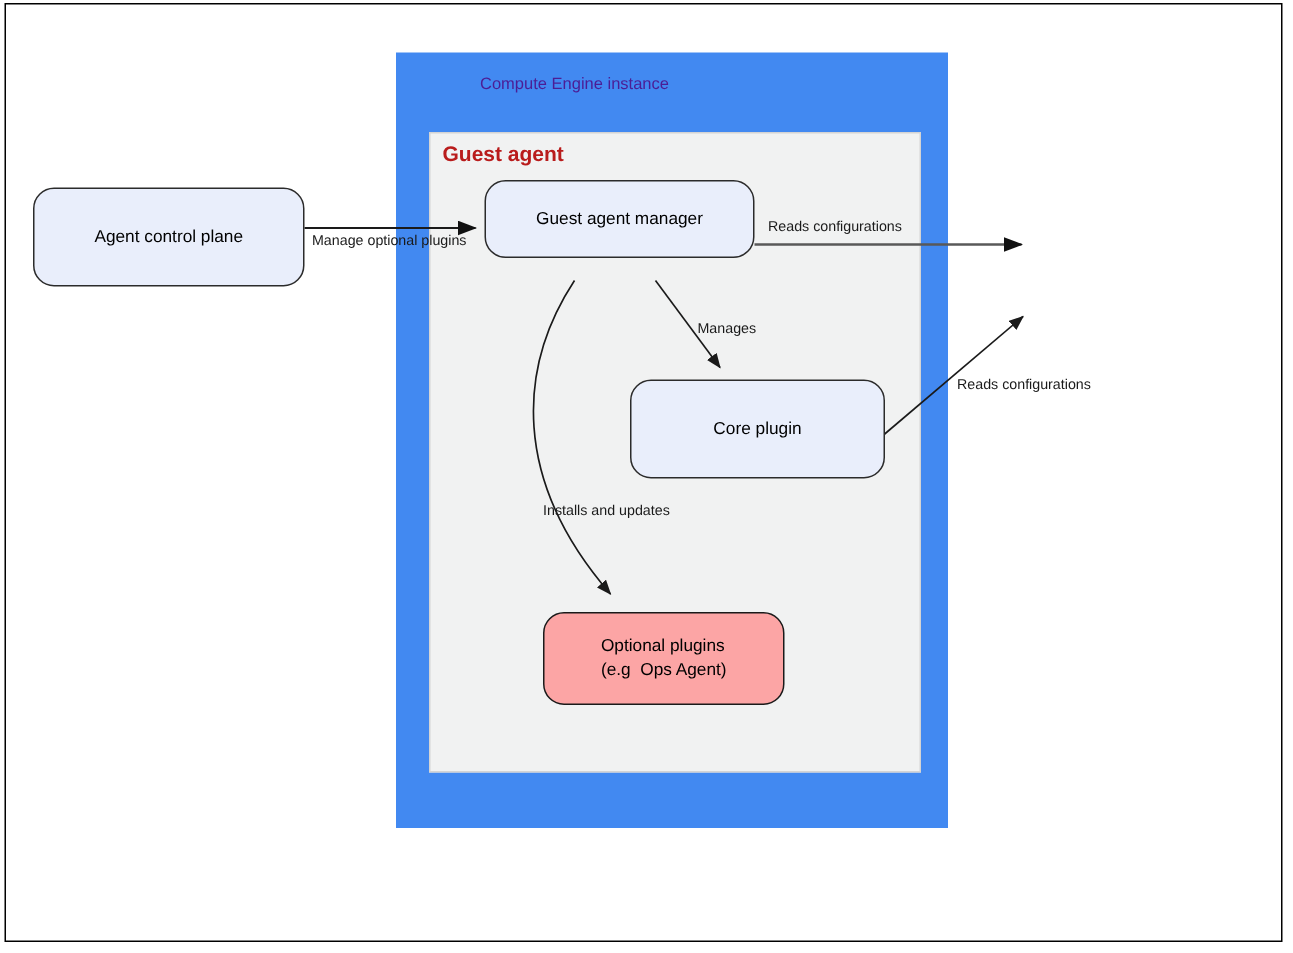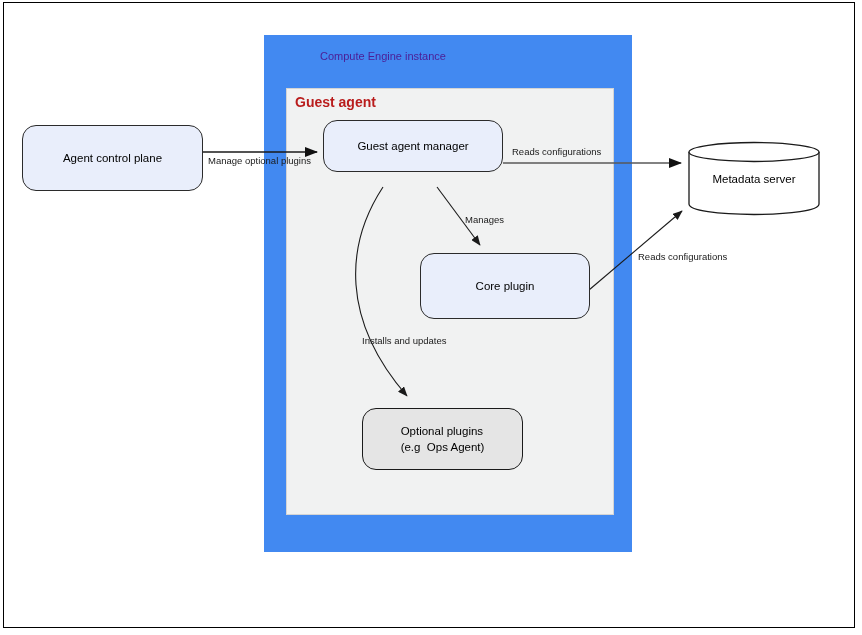--- a/index.html
+++ b/index.html
@@ -83,21 +83,21 @@
     text-align: center;
     font-size: 11.5px;
     line-height: 16px;
     color: #000000;
   }
   .node.blue {
     background: #e9eefb;
     border-color: #2b2b2b;
   }
   .node.yellow {
-    background: #e5e5e5;
+    background: #fca5a5;
     border-color: #1a1a1a;
   }
 
   #agent-control-plane { left: 22px;  top: 125px; width: 181px; height: 66px; }
   #guest-agent-manager { left: 323px; top: 120px; width: 180px; height: 52px; }
   #core-plugin        { left: 420px; top: 253px; width: 170px; height: 66px; }
   #optional-plugins   { left: 362px; top: 408px; width: 161px; height: 62px;
                         justify-content: center; }
   #optional-plugins .node-text {
     text-align: left;
@@ -205,21 +205,14 @@
     <span class="node-text">Core plugin</span>
   </div>
 
   <div class="node yellow" id="optional-plugins">
     <span class="node-text">
       <span class="line">Optional plugins</span>
       <span class="line">(e.g  Ops Agent)</span>
     </span>
   </div>
 
-  <div id="metadata-server">
-    <svg width="132" height="76" viewBox="0 0 132 76" xmlns="http://www.w3.org/2000/svg">
-      <path d="M1,12 L1,64 C1,70.6 30,74.5 66,74.5 C102,74.5 131,70.6 131,64 L131,12" fill="#ffffff" stroke="#1a1a1a" stroke-width="1.3"></path>
-      <ellipse cx="66" cy="12" rx="65" ry="9.5" fill="#ffffff" stroke="#1a1a1a" stroke-width="1.3"></ellipse>
-    </svg>
-    <div id="metadata-server-label">Metadata server</div>
-  </div>
 
 </div>
 
 </body></html>

